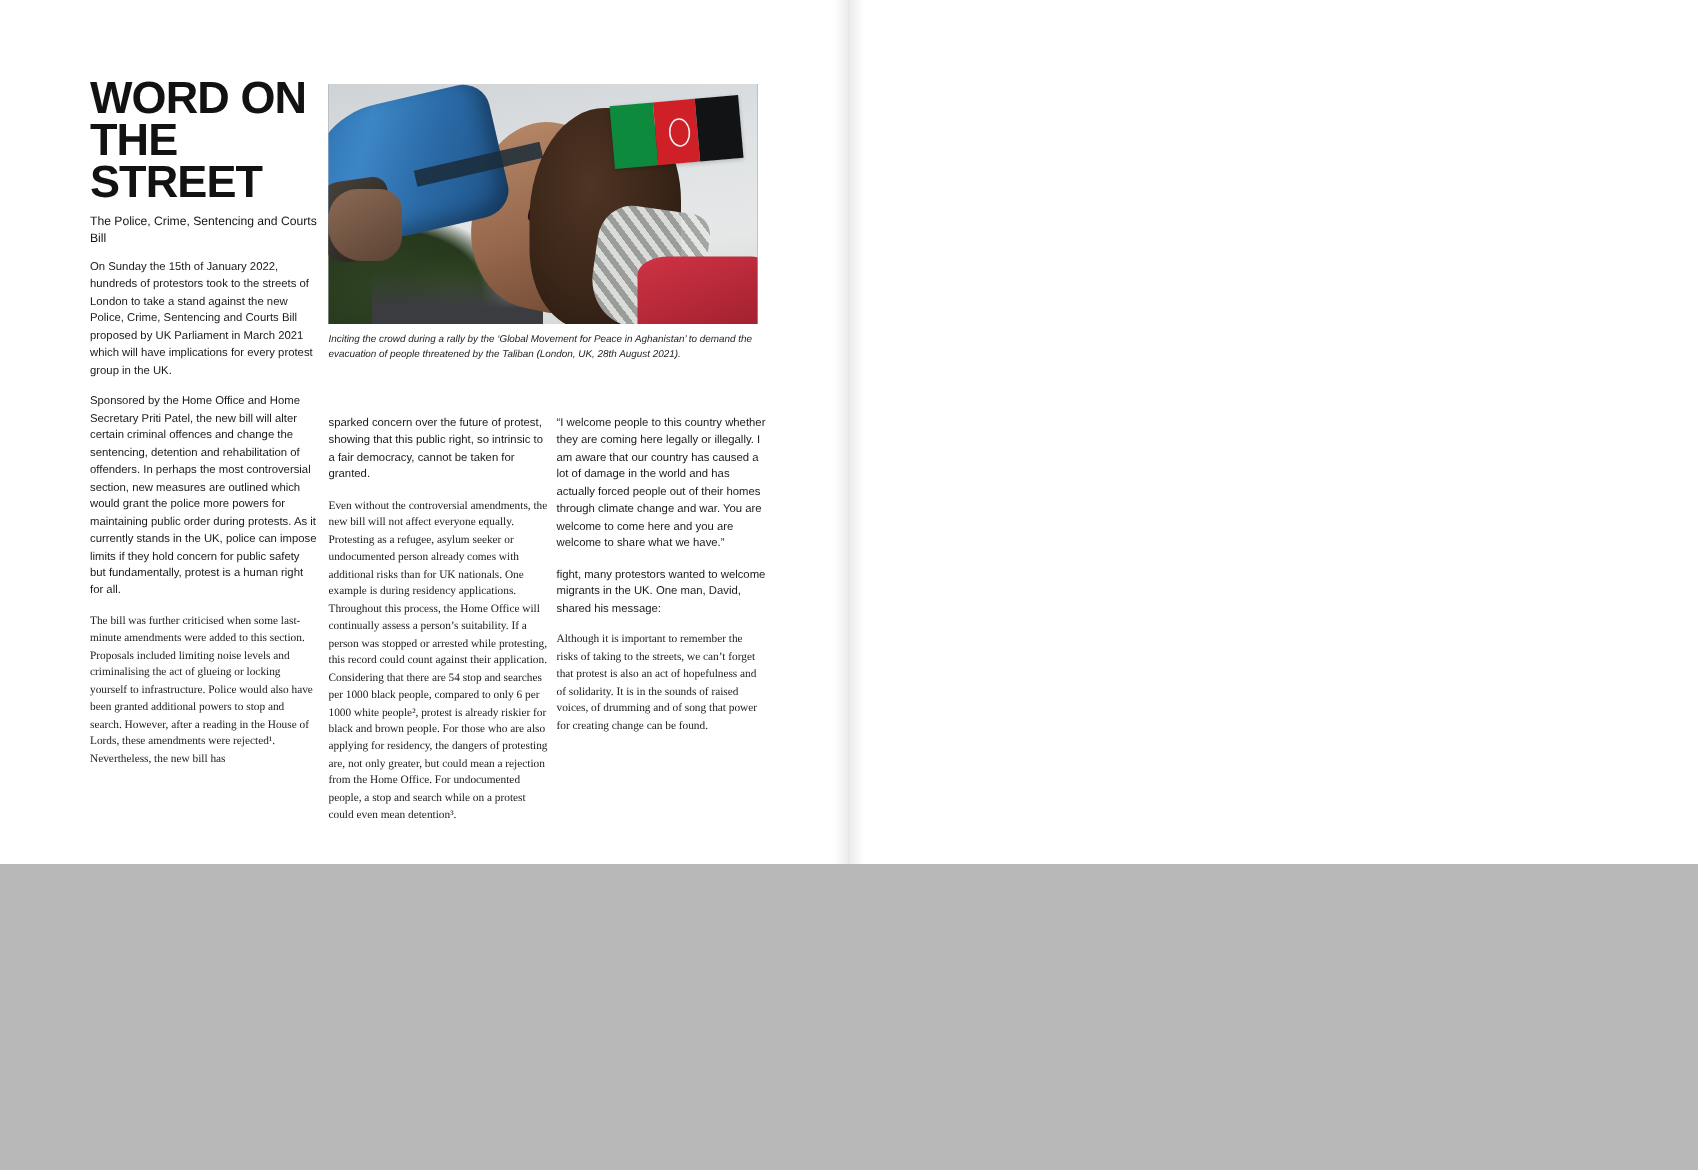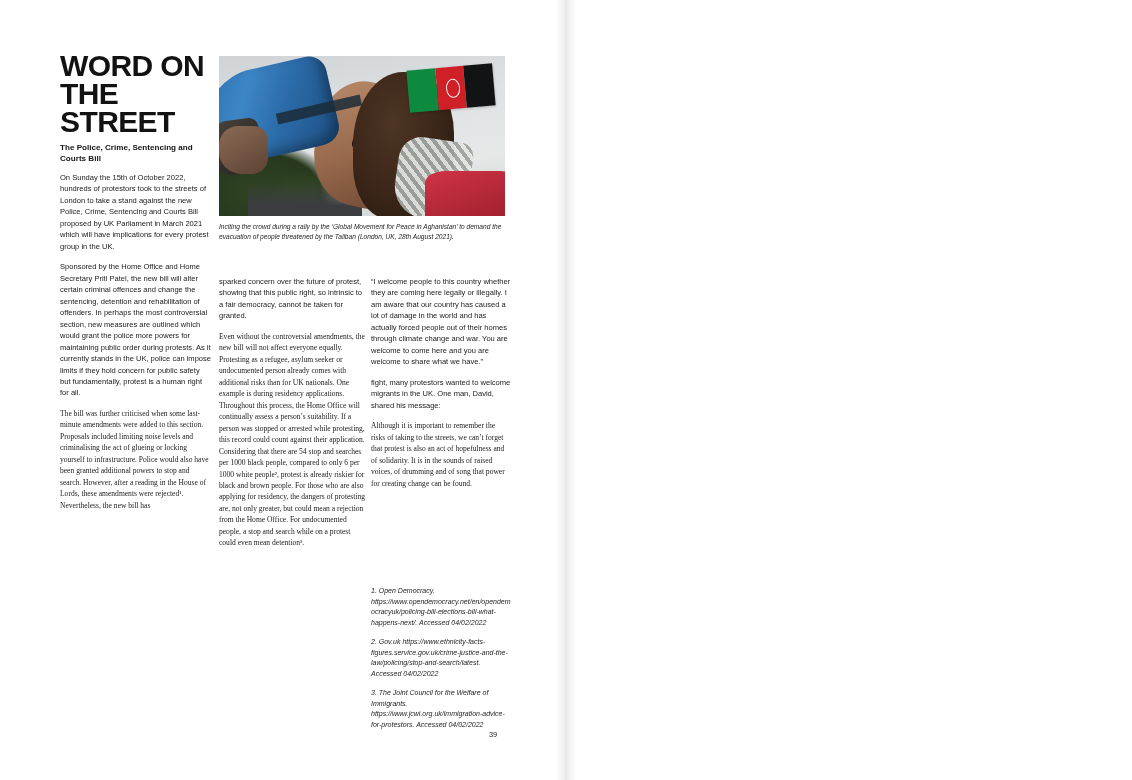--- a/index.html
+++ b/index.html
@@ -7,21 +7,21 @@
     padding: 0;
     background: #b8b8b8;
   }
   body {
     font-family: "Liberation Sans", sans-serif;
     -webkit-font-smoothing: antialiased;
   }
   .spread {
     position: relative;
     width: 1132px;
-    height: 780px;
+    height: 576px;
     background: #c9c9c9;
     overflow: hidden;
   }
   .page {
     position: absolute;
     top: 0;
     background: #ffffff;
     height: 780px;
   }
   .page-left  { left: 0px;   width: 566px; }
@@ -44,21 +44,21 @@
     font-weight: bold;
     letter-spacing: -0.6px;
     color: #121212;
   }
   .standfirst {
     position: absolute;
     left: 60px; top: 142px;
     width: 152px;
     font-size: 8.1px;
     line-height: 1.38;
-    font-weight: bold;
+    font-weight: normal;
     color: #141414;
   }
   .bodycol {
     position: absolute;
     font-size: 7.55px;
     line-height: 1.52;
     color: #1a1a1a;
     text-align: left;
   }
   .bodycol p { margin: 0 0 9px 0; }
@@ -167,21 +167,21 @@
         <i class="af-g"></i>
         <i class="af-r"></i>
         <i class="af-k"></i>
         <div class="af-emb"></div>
       </div>
     </div>
 
     <div class="caption" style="left:219px; top:222px; width:286px;">Inciting the crowd during a rally by the ‘Global Movement for Peace in Aghanistan’ to demand the evacuation of people threatened by the Taliban (London, UK, 28th August 2021).</div>
 
     <div class="bodycol col1">
-      <p>On Sunday the 15th of October 2022, hundreds of protestors took to the streets of London to take a stand against the new Police, Crime, Sentencing and Courts Bill proposed by UK Parliament in March 2021 which will have implications for every protest group in the UK.</p>
+      <p>On Sunday the 15th of January 2022, hundreds of protestors took to the streets of London to take a stand against the new Police, Crime, Sentencing and Courts Bill proposed by UK Parliament in March 2021 which will have implications for every protest group in the UK.</p>
       <p>Sponsored by the Home Office and Home Secretary Priti Patel, the new bill will alter certain criminal offences and change the sentencing, detention and rehabilitation of offenders. In perhaps the most controversial section, new measures are outlined which would grant the police more powers for maintaining public order during protests. As it currently stands in the UK, police can impose limits if they hold concern for public safety but fundamentally, protest is a human right for all.</p>
       <p>The bill was further criticised when some last-minute amendments were added to this section. Proposals included limiting noise levels and criminalising the act of glueing or locking yourself to infrastructure. Police would also have been granted additional powers to stop and search. However, after a reading in the House of Lords, these amendments were rejected¹. Nevertheless, the new bill has</p>
     </div>
 
     <div class="bodycol col2">
       <p>sparked concern over the future of protest, showing that this public right, so intrinsic to a fair democracy, cannot be taken for granted.</p>
       <p>Even without the controversial amendments, the new bill will not affect everyone equally. Protesting as a refugee, asylum seeker or undocumented person already comes with additional risks than for UK nationals. One example is during residency applications. Throughout this process, the Home Office will continually assess a person’s suitability. If a person was stopped or arrested while protesting, this record could count against their application. Considering that there are 54 stop and searches per 1000 black people, compared to only 6 per 1000 white people², protest is already riskier for black and brown people. For those who are also applying for residency, the dangers of protesting are, not only greater, but could mean a rejection from the Home Office. For undocumented people, a stop and search while on a protest could even mean detention³.</p>
     </div>
 
     <div class="bodycol col3">

